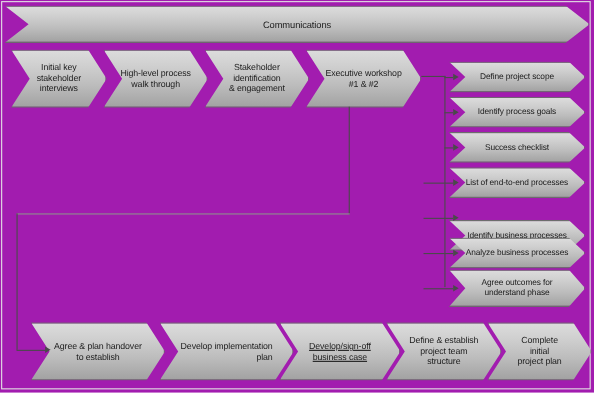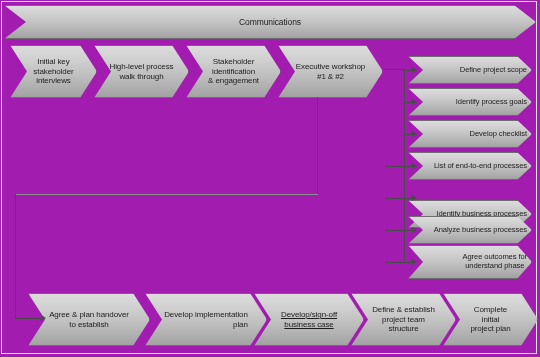--- a/index.html
+++ b/index.html
@@ -72,21 +72,20 @@
     height: 53px;
     font-size: 8px;
   }
 
   
   .right-node {
     --tip: 15px;
     left: 408px;
     width: 124px;
     font-size: 7.6px;
-    justify-content: flex-end;
   }
 
   
   .bot-node {
     --tip: 17px;
     top: 293px;
     height: 53px;
     font-size: 8px;
   }
 
@@ -135,21 +134,21 @@
     </div>
 
   <div id="right-column">
       <div class="chev notch right-node" style="top:56px; height:28px;">
         <span class="lbl"><span class="ln">Define project scope</span></span>
       </div>
       <div class="chev notch right-node" style="top:88px; height:28px;">
         <span class="lbl"><span class="ln">Identify process goals</span></span>
       </div>
       <div class="chev notch right-node" style="top:120px; height:28px;">
-        <span class="lbl"><span class="ln">Develop checklist</span></span>
+        <span class="lbl"><span class="ln">Success checklist</span></span>
       </div>
       <div class="chev notch right-node" style="top:152px; height:28px;">
         <span class="lbl"><span class="ln">List of end-to-end processes</span></span>
       </div>
       <div class="chev notch right-node" style="top:200px; height:28px;">
         <span class="lbl"><span class="ln">Identify business processes</span></span>
       </div>
       <div class="chev notch right-node" style="top:216px; height:28px;">
         <span class="lbl"><span class="ln">Analyze business processes</span></span>
       </div>

